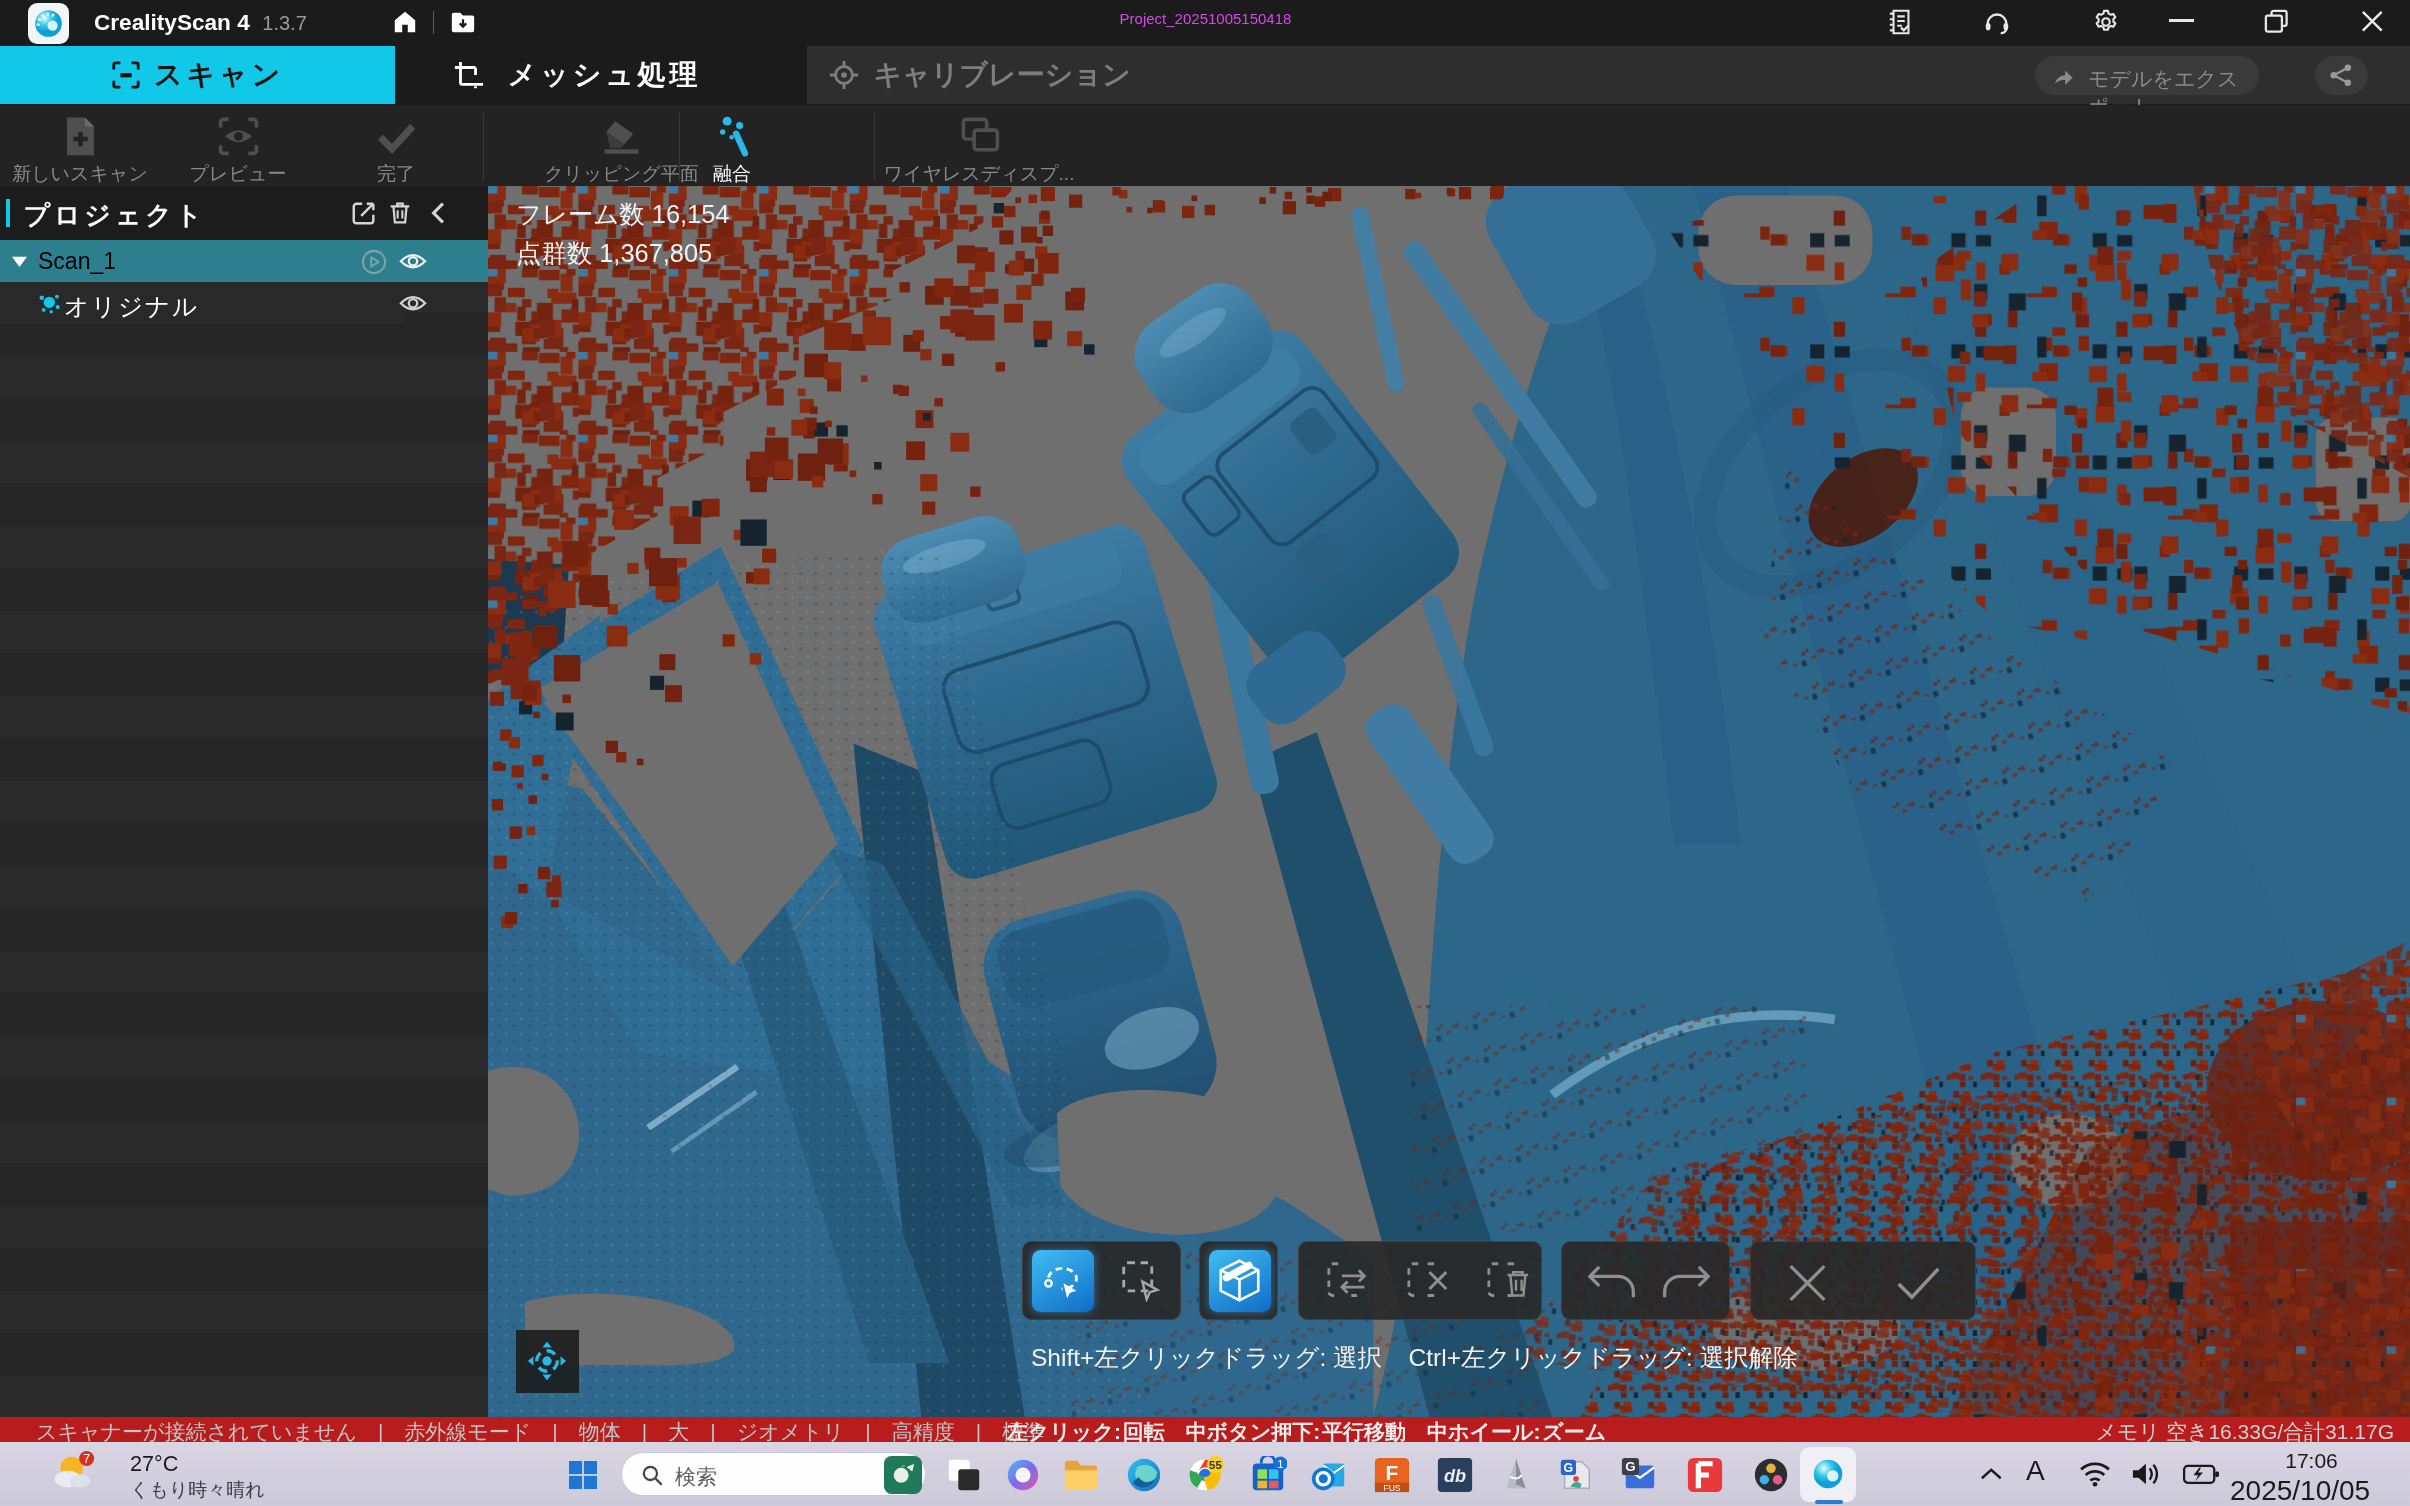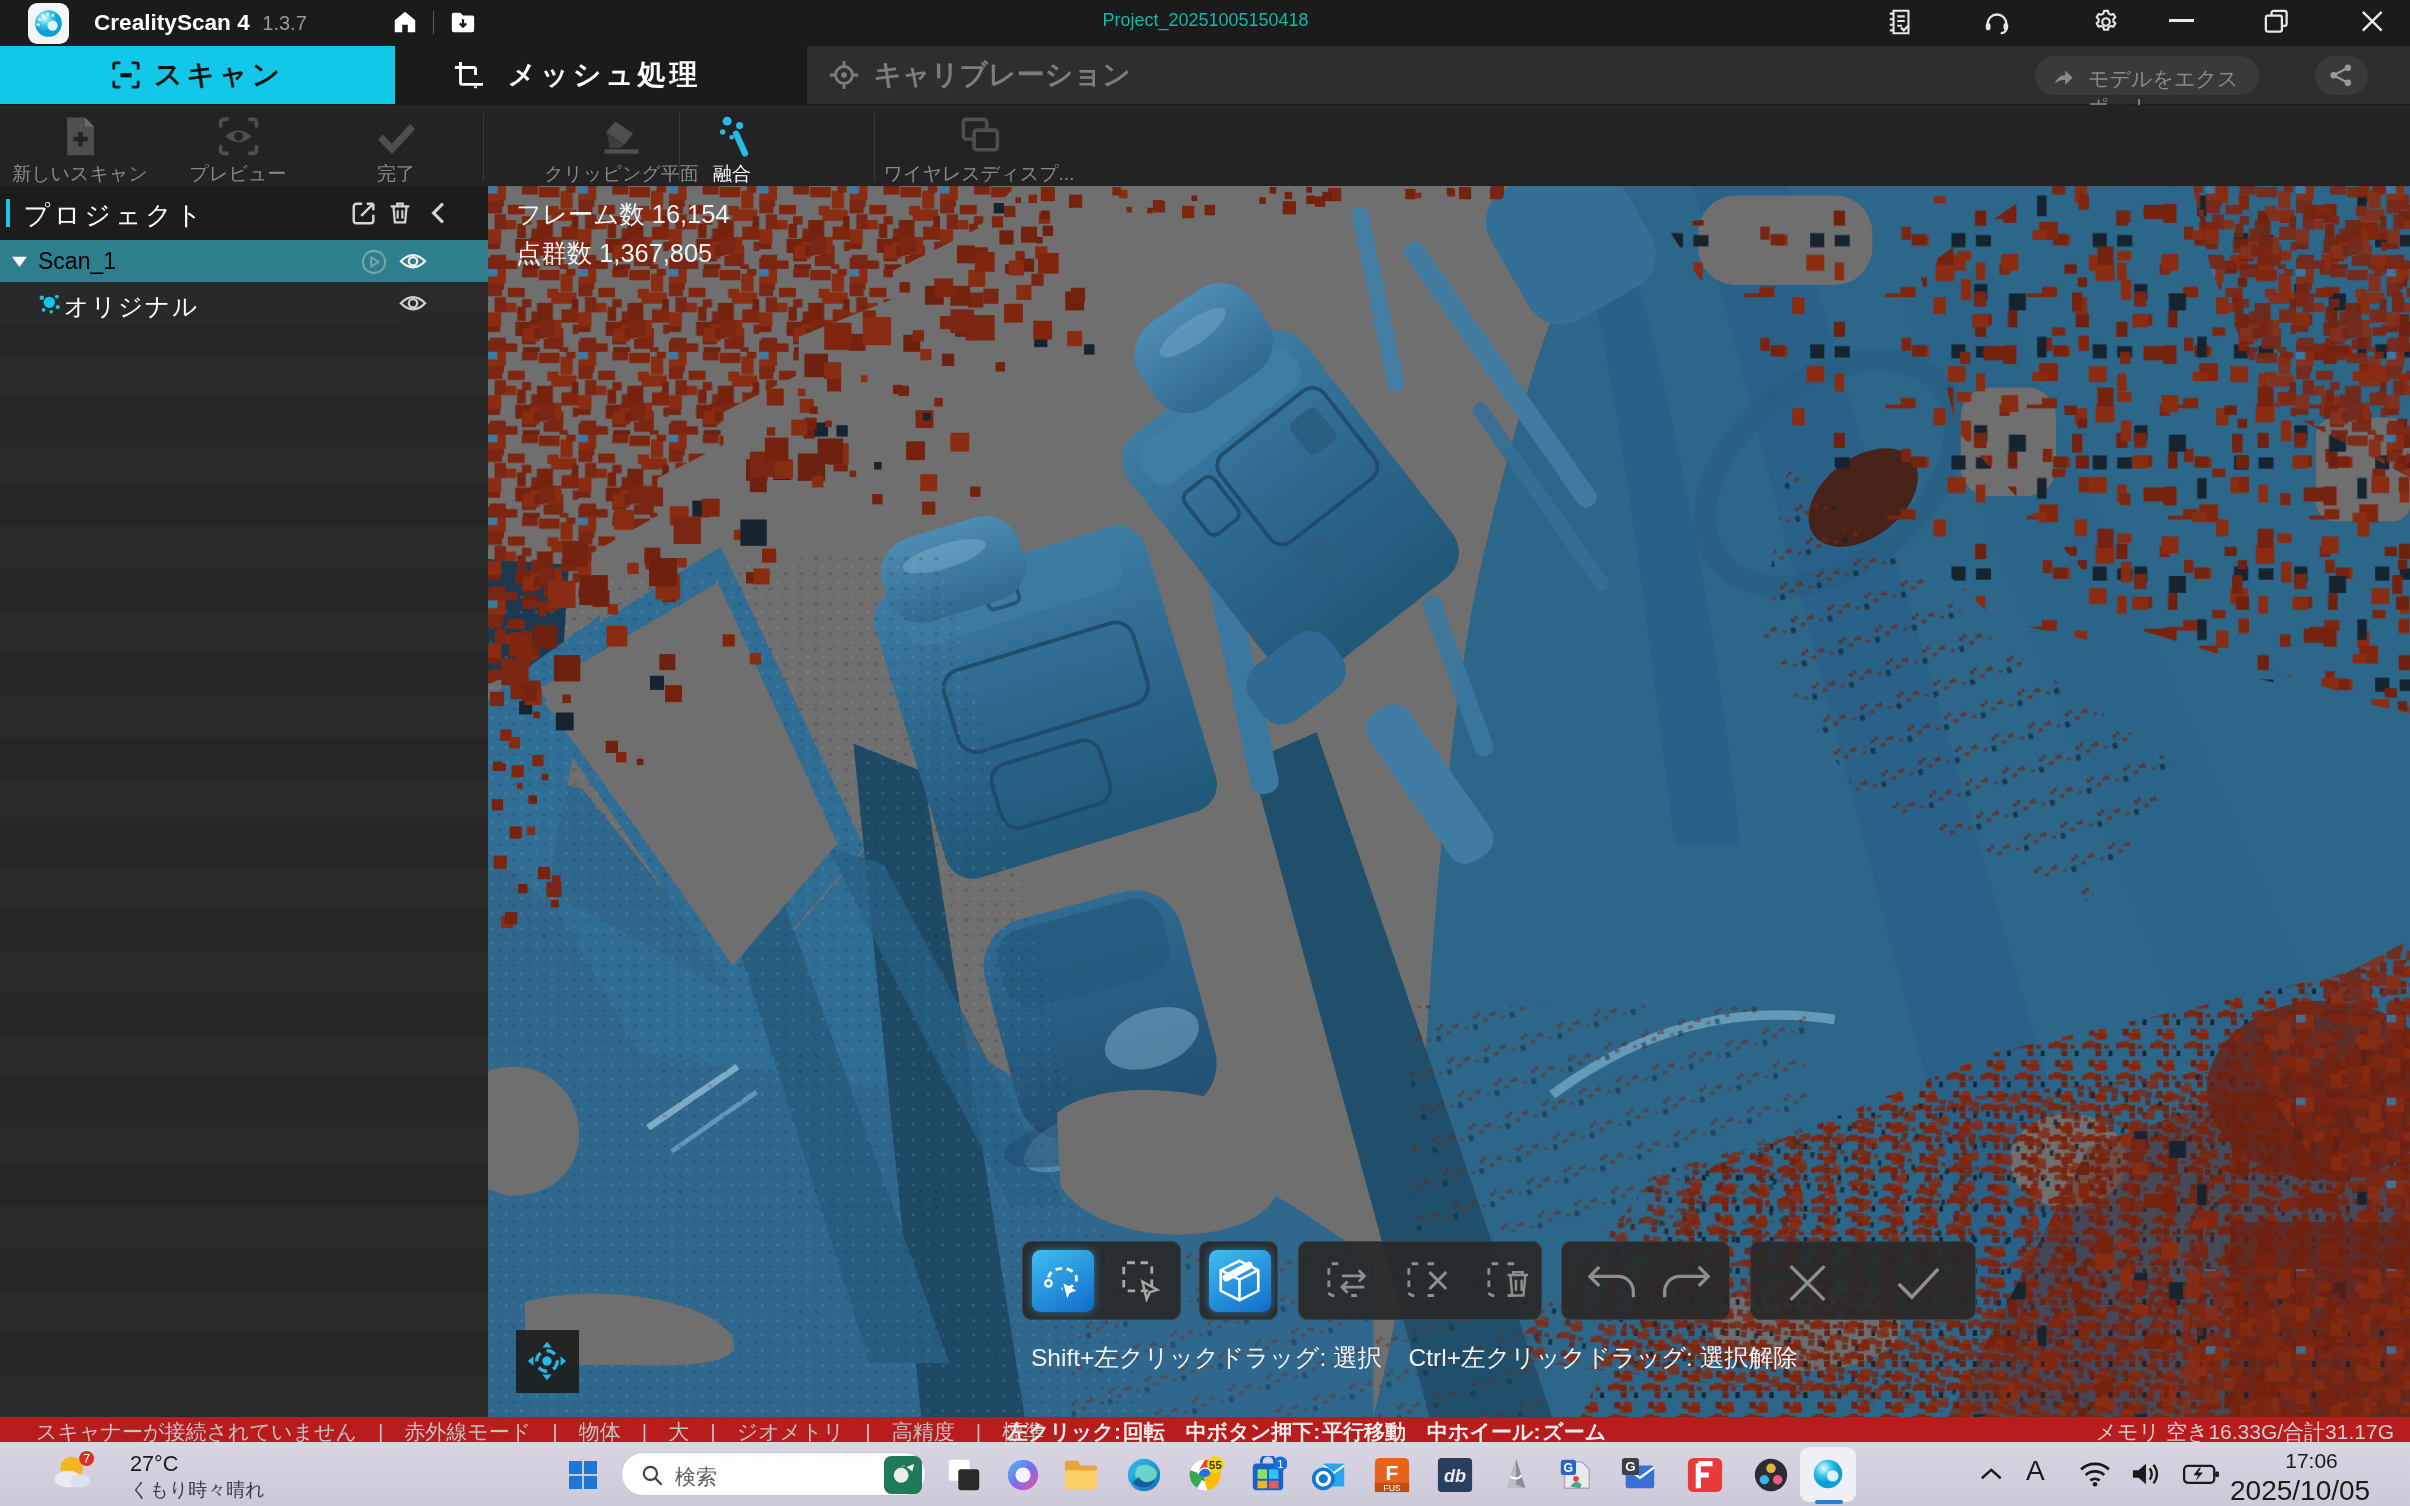--- a/index.html
+++ b/index.html
@@ -8,21 +8,21 @@
 #tabbar .right{position:absolute;left:807px;top:0;width:1604px;height:58px;background:#2e2e2e}
 #tab1{position:absolute;left:0;top:0;width:395px;height:58px;background:#12c8e9;color:#111;font-weight:bold;font-size:28px;letter-spacing:3.8px;display:flex;align-items:center;justify-content:center;gap:13px}
 #tab2{position:absolute;left:395px;top:0;width:364px;height:58px;color:#fff;font-weight:bold;font-size:28px;letter-spacing:3.8px;display:flex;align-items:center;justify-content:center;gap:25px}
 #tab3{position:absolute;left:791px;top:0;width:377px;height:58px;color:#7d7d7d;font-weight:bold;font-size:28px;display:flex;align-items:center;justify-content:center;gap:13px}
 #toolbar{position:absolute;left:0;top:105px;width:2411px;height:82px;background:#232323}
 .titem{position:absolute;top:0;height:82px;display:flex;flex-direction:column;align-items:center;justify-content:flex-start}
 .titem .lab{font-size:19px;color:#8a8a8a;margin-top:2.8px;white-space:nowrap}
 .tdiv{position:absolute;top:7.5px;width:0.9px;height:68px;background:#3a3a3a}
 #sidebar{position:absolute;left:0;top:186px;width:488px;height:1231px;background:repeating-linear-gradient(180deg,#2a2a2a 0px,#2a2a2a 42px,#262626 42px,#262626 85px)}
 #sbhead{position:absolute;left:0;top:0;width:488px;height:54px;background:#1c1c1c;color:#fff}
-#sbhead .t{position:absolute;left:23.5px;top:12.2px;font-size:26px;letter-spacing:3.8px;font-weight:normal;color:#fff}
+#sbhead .t{position:absolute;left:23.5px;top:12.2px;font-size:26px;letter-spacing:3.8px;font-weight:bold;color:#fff}
 #row1{position:absolute;left:0;top:54px;width:488px;height:42px;background:#2d7f8e}
 #row1 .t{position:absolute;left:38px;top:7.5px;font-size:23px;color:#000000}
 #row2{position:absolute;left:0;top:96px;width:406px;height:42px;background:#292929}
 #row2 .t{position:absolute;left:64px;top:7.5px;font-size:24.5px;letter-spacing:1.9px;color:#fff}
 #vwrap{position:absolute;left:488px;top:186px;width:1923px;height:1231px;background:#6f6f6f}
 #vinfo{position:absolute;left:516px;top:195px;color:#f2f2f2;font-size:25.4px;line-height:39px;white-space:pre}
 #hint{position:absolute;left:1031px;top:1341px;width:697px;text-align:center;color:#f2f2f2;font-size:24.5px;white-space:nowrap}
 .bgrp{position:absolute;top:1241px;height:79px;background:rgba(40,40,40,.92);border:0.9px solid #404040;border-radius:9.4px}
 .bluebtn{position:absolute;top:7.5px;width:62px;height:62px;border-radius:8.5px;background:linear-gradient(150deg,#41bdf2,#0f6cc8);box-shadow:0 0 9.4px rgba(60,170,240,.55)}
 #compass{position:absolute;left:516px;top:1330px;width:63px;height:63px;background:rgba(26,26,26,.88)}
@@ -49,21 +49,21 @@
     </svg>
   <div class="abs" style="left:94px;top:10.4px;font-size:22.6px;font-weight:bold;color:#fff">CrealityScan 4&nbsp;&nbsp;<span style="font-weight:normal;font-size:20px;color:#9a9a9a">1.3.7</span></div>
   <svg class="abs" style="left:392px;top:9.4px" width="26" height="26" viewBox="0 0 28 28">
       <path d="M14 3 L25 12 L25 25 L17 25 L17 17 L11 17 L11 25 L3 25 L3 12 Z" fill="#fff"></path>
     </svg>
   <div class="abs" style="left:433px;top:11.3px;width:0.9px;height:22.6px;background:#5a5a5a"></div>
   <svg class="abs" style="left:450px;top:9.4px" width="26" height="26" viewBox="0 0 28 28">
       <path d="M2 6 a2 2 0 0 1 2-2 h7 l3 3 h10 a2 2 0 0 1 2 2 v14 a2 2 0 0 1-2 2 h-20 a2 2 0 0 1-2-2 Z" fill="#fff"></path>
       <path d="M14 11 v8 M10.5 15.5 L14 19 l3.5-3.5" stroke="#1b1b1b" stroke-width="2.4" fill="none"></path>
     </svg>
-  <div class="abs" style="left:0;top:10.4px;width:2411px;text-align:center;font-size:18px;color:#14b8a6">Project_20251005150418</div>
+  <div class="abs" style="left:0;top:10.4px;width:2411px;text-align:center;font-size:15px;color:#d946ef">Project_20251005150418</div>
   <svg class="abs" style="left:1887px;top:7.5px" width="28" height="28" viewBox="0 0 30 30">
       <path d="M7 3 h16 v24 h-16 z M3 6 h4 M3 12 h4 M3 18 h4 M3 24 h4" stroke="#e8e8e8" stroke-width="2.2" fill="none"></path>
       <path d="M11 9 h8 M11 14 h8 M11 19 h5" stroke="#e8e8e8" stroke-width="2.2"></path>
       <path d="M15 21 l3 3 l5-5" stroke="#e8e8e8" stroke-width="2.6" fill="none"></path>
     </svg>
   <svg class="abs" style="left:1983px;top:7.5px" width="28" height="28" viewBox="0 0 30 30">
       <path d="M5 17 a10 10 0 0 1 20 0" stroke="#e8e8e8" stroke-width="2.6" fill="none"></path>
       <rect x="3" y="16" width="5" height="8" rx="2.5" fill="#e8e8e8"></rect>
       <rect x="22" y="16" width="5" height="8" rx="2.5" fill="#e8e8e8"></rect>
       <path d="M25 23 a6 6 0 0 1-6 4" stroke="#e8e8e8" stroke-width="2.4" fill="none"></path>

